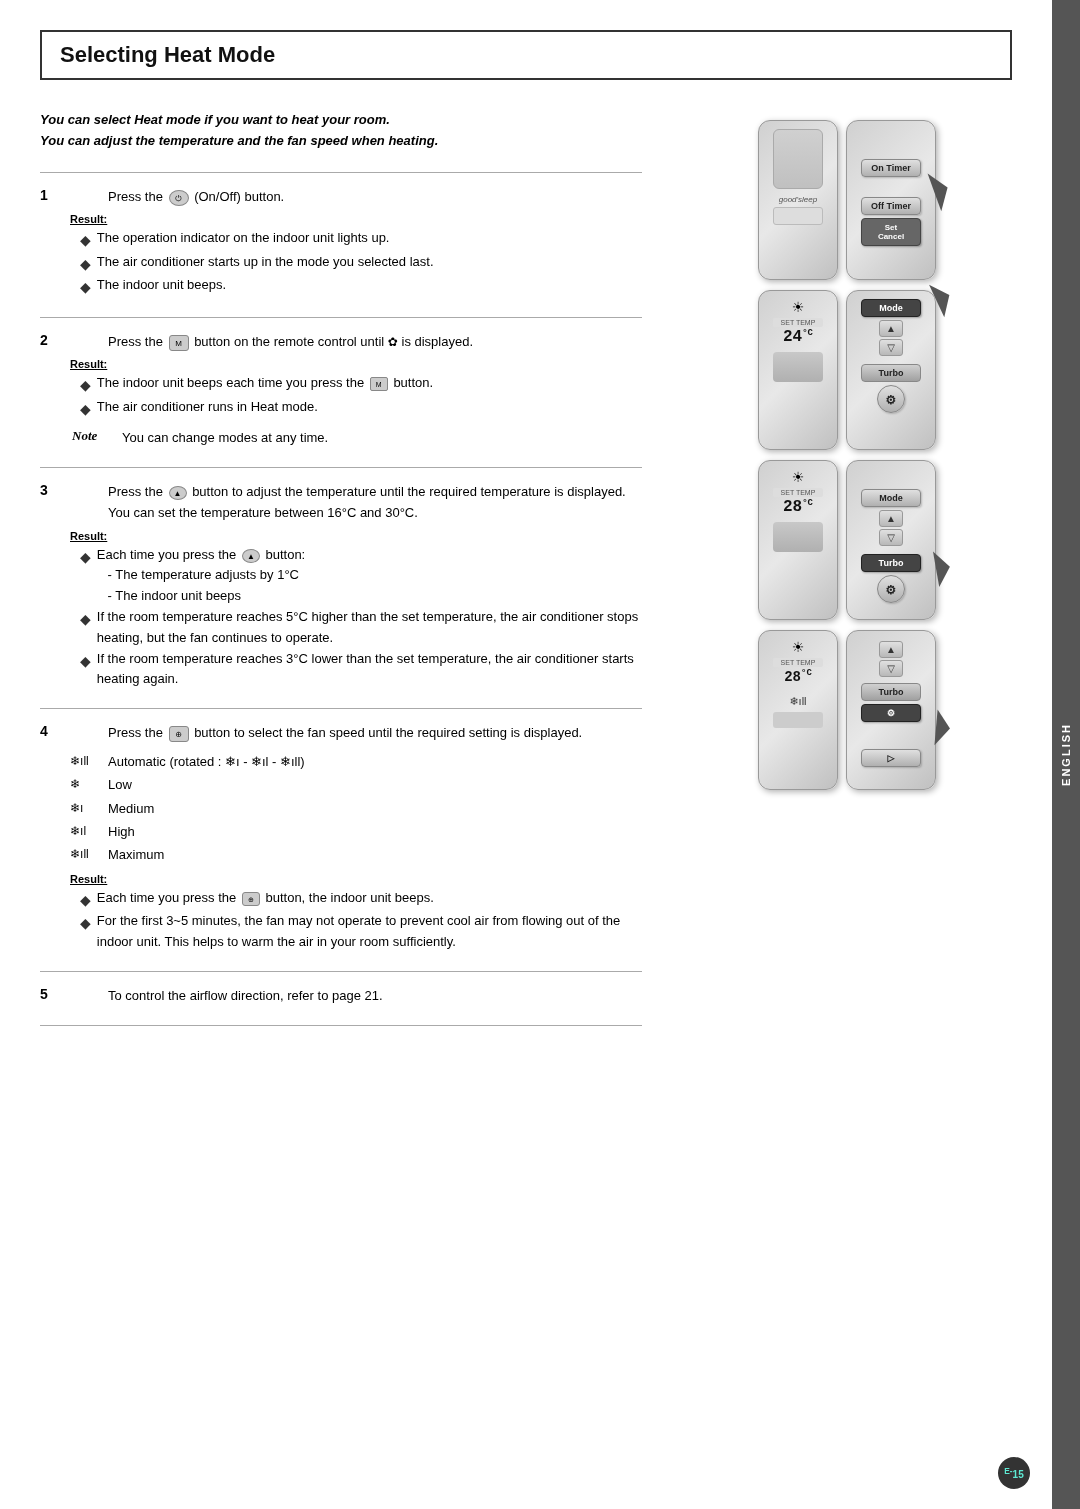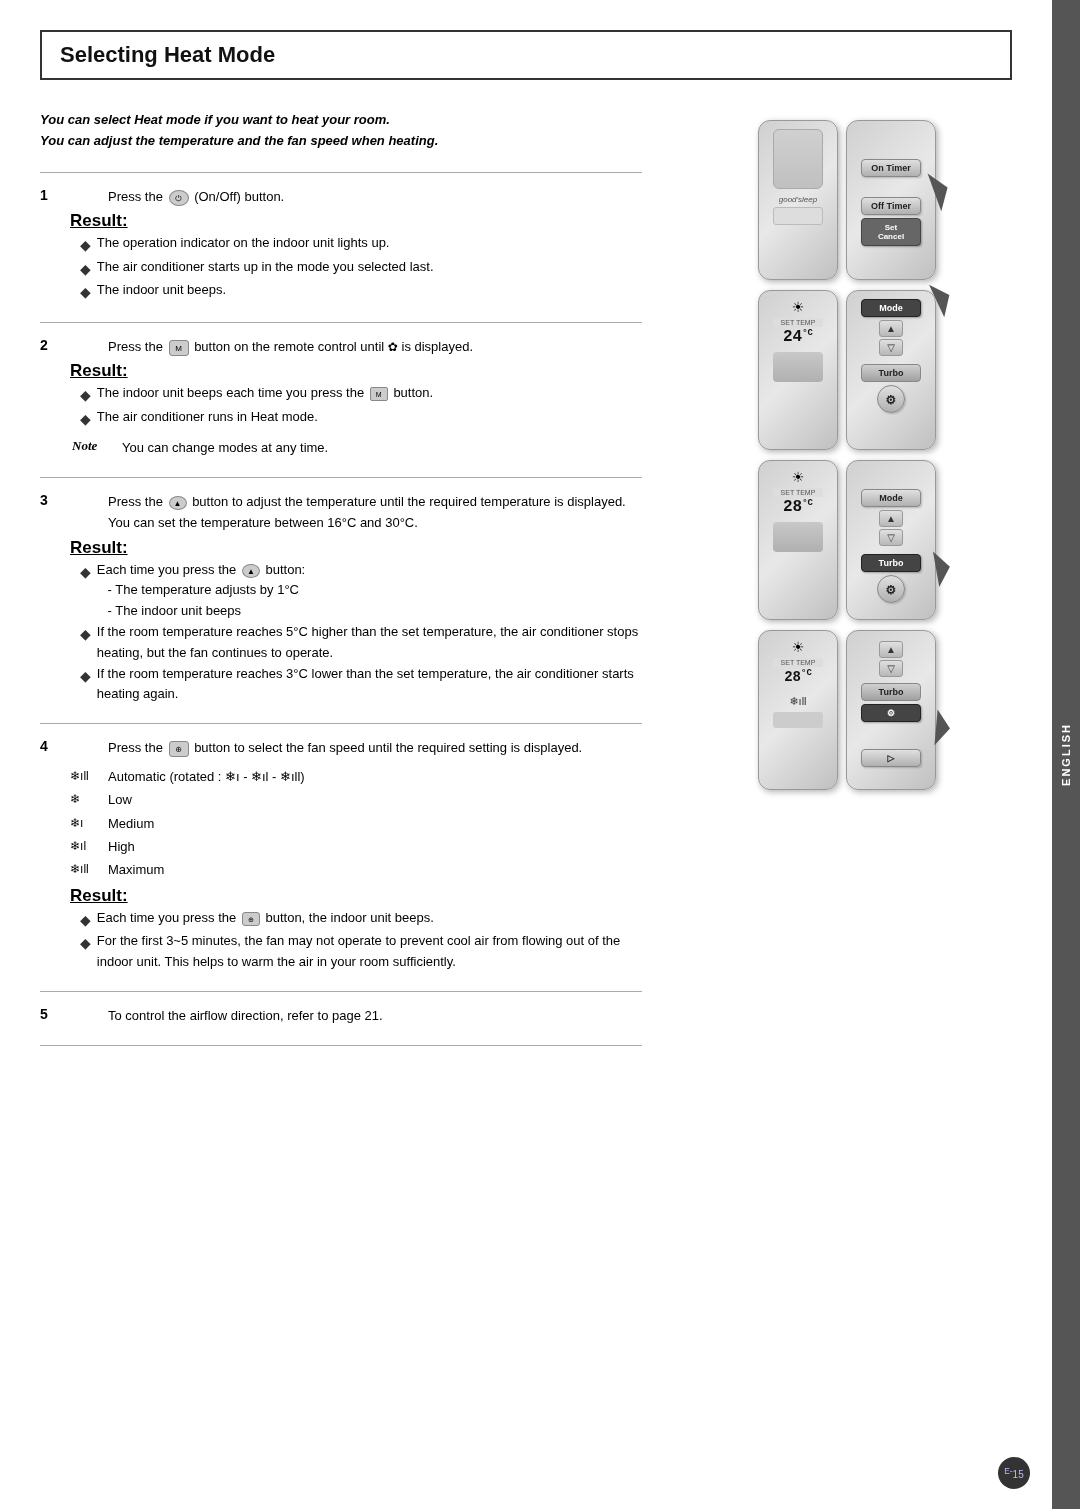--- a/index.html
+++ b/index.html
@@ -94,21 +94,21 @@
       font-size: 13px;
       line-height: 1.6;
       margin-left: 42px;
     }
     .result-block {
       margin-left: 30px;
       margin-top: 4px;
     }
     .result-label {
       font-weight: bold;
-      font-size: 17px;
+      font-size: 11px;
       text-decoration: underline;
     }
     .result-items {
       margin-left: 10px;
       margin-top: 2px;
     }
     .result-item {
       display: flex;
       align-items: flex-start;
       gap: 6px;
@@ -253,29 +253,29 @@
       padding: 2px 4px;
       margin: 1px auto;
       width: 24px;
       color: #333;
     }
     .page-num-badge {
       position: absolute;
       bottom: 20px;
       right: 50px;
       background: #333;
-      color: #c4b5fd;
+      color: #5eead4;
       border-radius: 50%;
       width: 32px;
       height: 32px;
       display: flex;
       align-items: center;
       justify-content: center;
       font-size: 12px;
-      font-weight: normal;
+      font-weight: bold;
     }
     .remote-wrapper {
       position: relative;
       overflow: visible;
     }
     .sleep-label {
       font-size: 8px;
       color: #555;
       text-align: center;
       margin-bottom: 3px;

